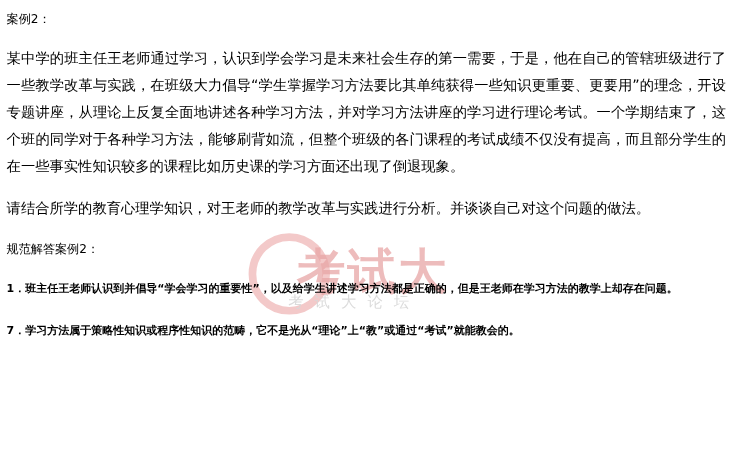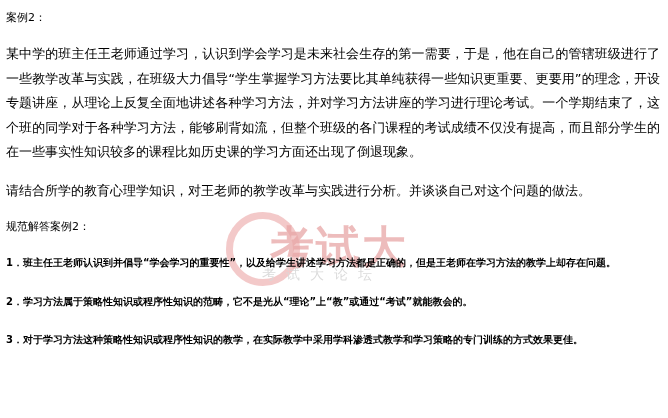--- a/index.html
+++ b/index.html
@@ -106,18 +106,17 @@
     <div class="heading">案例2：</div>
 
     <p class="para">某中学的班主任王老师通过学习，认识到学会学习是未来社会生存的第一需要，于是，他在自己的管辖班级进行了一些教学改革与实践，在班级大力倡导“学生掌握学习方法要比其单纯获得一些知识更重要、更要用”的理念，开设专题讲座，从理论上反复全面地讲述各种学习方法，并对学习方法讲座的学习进行理论考试。一个学期结束了，这个班的同学对于各种学习方法，能够刷背如流，但整个班级的各门课程的考试成绩不仅没有提高，而且部分学生的在一些事实性知识较多的课程比如历史课的学习方面还出现了倒退现象。</p>
 
     <p class="para">请结合所学的教育心理学知识，对王老师的教学改革与实践进行分析。并谈谈自己对这个问题的做法。</p>
 
     <div class="heading">规范解答案例2：</div>
 
     <p class="list-item">1．班主任王老师认识到并倡导“学会学习的重要性”，以及给学生讲述学习方法都是正确的，但是王老师在学习方法的教学上却存在问题。</p>
 
-    <p class="list-item">2．学习方法属于策略性知识或程序性知识的范畴，它不是光从“理论”上“教”或通过“考试”就能教会的。</p>
+    <p class="list-item">7．学习方法属于策略性知识或程序性知识的范畴，它不是光从“理论”上“教”或通过“考试”就能教会的。</p>
 
-    <p class="list-item">3．对于学习方法这种策略性知识或程序性知识的教学，在实际教学中采用学科渗透式教学和学习策略的专门训练的方式效果更佳。</p>
 
   </div>
 </div>
 
 </body></html>

